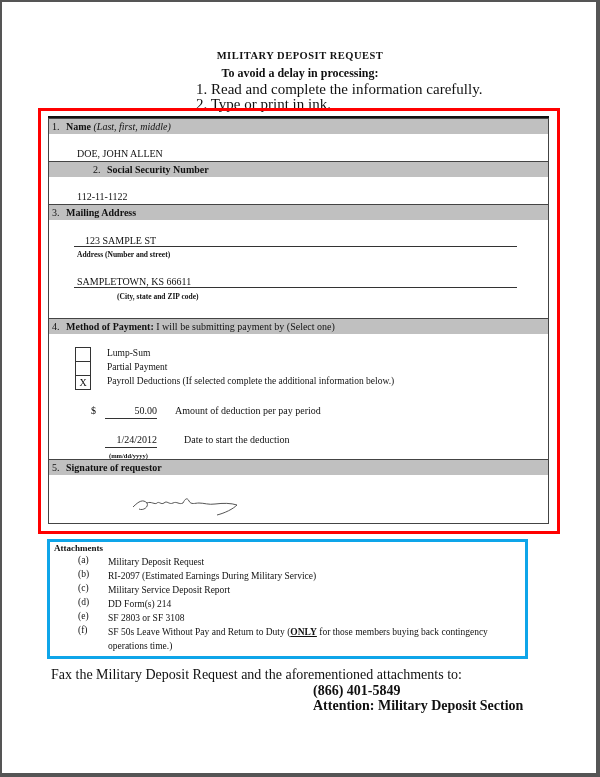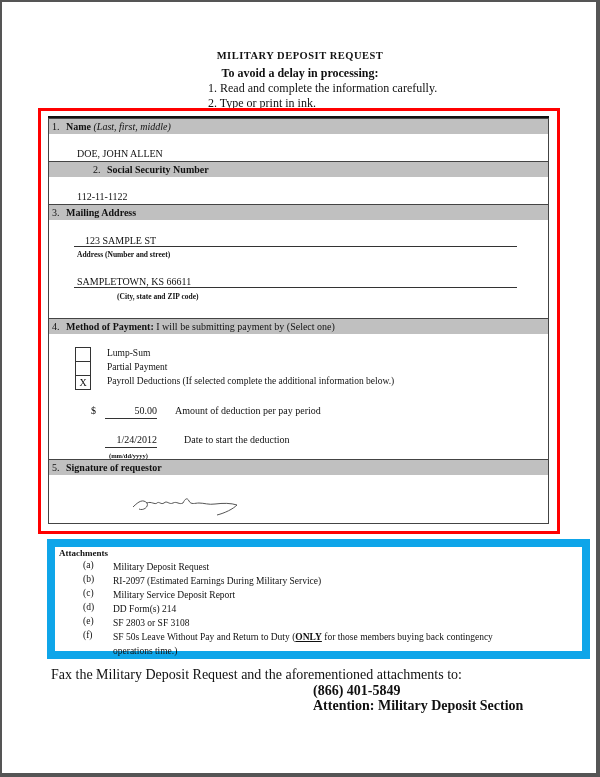--- a/index.html
+++ b/index.html
@@ -2,38 +2,38 @@
 <html><head>
 <meta charset="utf-8">
 <style>
   * { box-sizing: border-box; margin: 0; padding: 0; }
   html, body { width: 600px; height: 777px; background: #ffffff; overflow: hidden; }
   body { font-family: "Liberation Serif", "DejaVu Serif", serif; color: #111; position: relative; }
   .page-frame { position: absolute; left: 0; top: 0; width: 600px; height: 777px; border: 2px solid #555; border-right-width: 4px; border-bottom-width: 4px; }
   .hdr { position: absolute; left: 0; width: 600px; text-align: center; }
   .title { top: 50px; font-size: 10.5px; font-weight: bold; letter-spacing: 0.5px; }
   .subtitle { top: 66px; font-size: 12px; font-weight: bold; text-align: center; }
-  .instr { position: absolute; left: 208px; font-size: 12px; }
+  .instr { position: absolute; left: 196px; font-size: 15px; }
   .instr1 { top: 81px; }
   .instr2 { top: 96px; }
 
   .red-box { position: absolute; left: 38px; top: 108px; width: 522px; height: 426px; border: 3px solid #ff0000; }
   .form { position: absolute; left: 48px; top: 118px; width: 501px; height: 406px; border: 1px solid #444; border-top: none; }
   .topbar { position: absolute; left: 48px; top: 116px; width: 501px; height: 3px; background: #111; }
   .sec-h { position: absolute; left: 0; width: 499px; height: 16px; background: #c0c0c0; border-top: 1px solid #444; font-size: 10px; line-height: 15px; padding-left: 3px; }
   .sec-h b { font-weight: bold; }
   .sec-num { display: inline-block; width: 14px; }
   .val { position: absolute; font-size: 10px; }
   .uline { position: absolute; border-bottom: 1px solid #333; }
   .cap { position: absolute; font-size: 7.5px; font-weight: bold; }
   .cbox { position: absolute; left: 26px; width: 16px; height: 15px; border: 1px solid #333; border-left-width: 1px; font-size: 10px; text-align: center; line-height: 14px; }
   .opt { position: absolute; left: 58px; font-size: 9.5px; }
   .sig { position: absolute; left: 80px; top: 373px; }
 
-  .yellow-box { position: absolute; left: 47px; top: 539px; width: 543px; height: 120px; border: 8px solid #0ea5e9; text-decoration: underline; }
+  .yellow-box { position: absolute; left: 47px; top: 539px; width: 481px; height: 120px; border: 3px solid #0ea5e9; text-decoration: underline; }
   .att-title { position: absolute; left: 4px; top: 1px; font-size: 9px; font-weight: bold; }
   .att-item { position: absolute; font-size: 9.5px; left: 0; width: 440px; }
   .att-letter { position: absolute; left: 28px; }
   .att-text { position: absolute; left: 58px; width: 380px; line-height: 14px; }
   .att-text u { font-weight: bold; }
 
   .fax { position: absolute; font-size: 14px; }
   .fax-b { font-weight: bold; }
 </style>
 </head>

